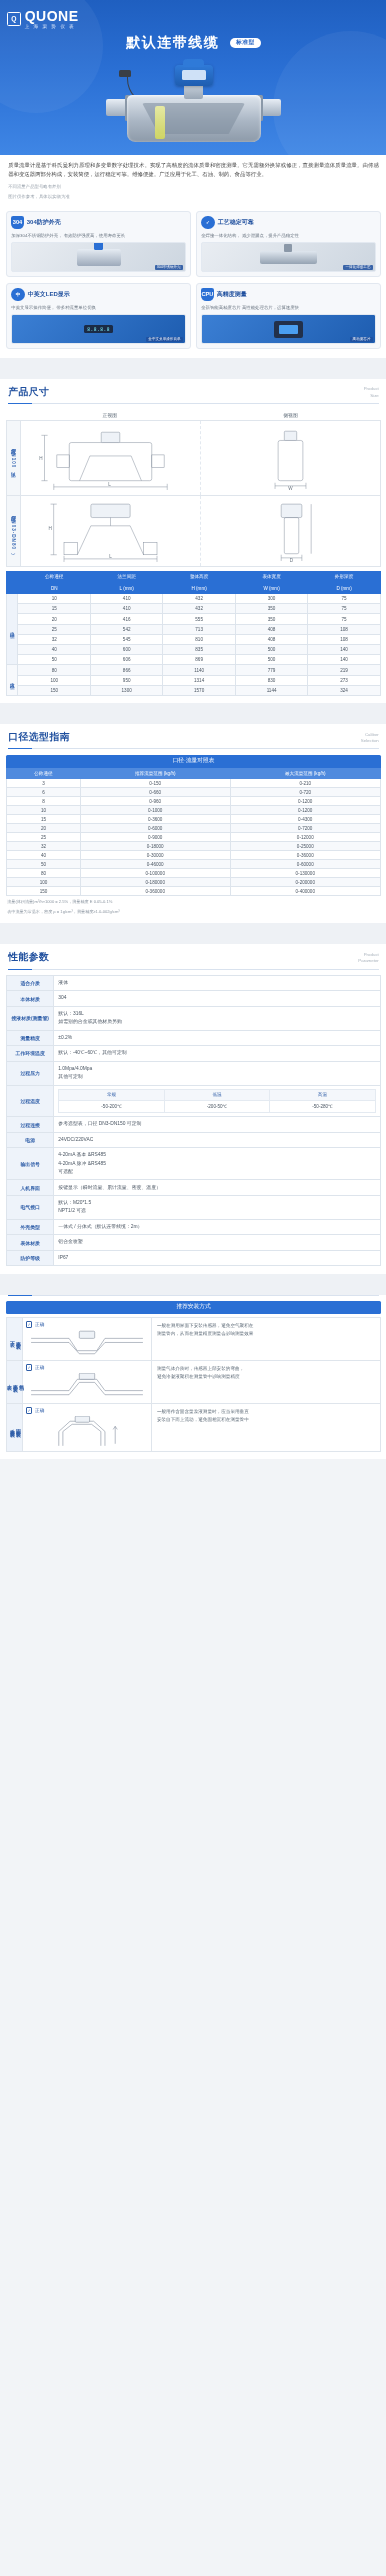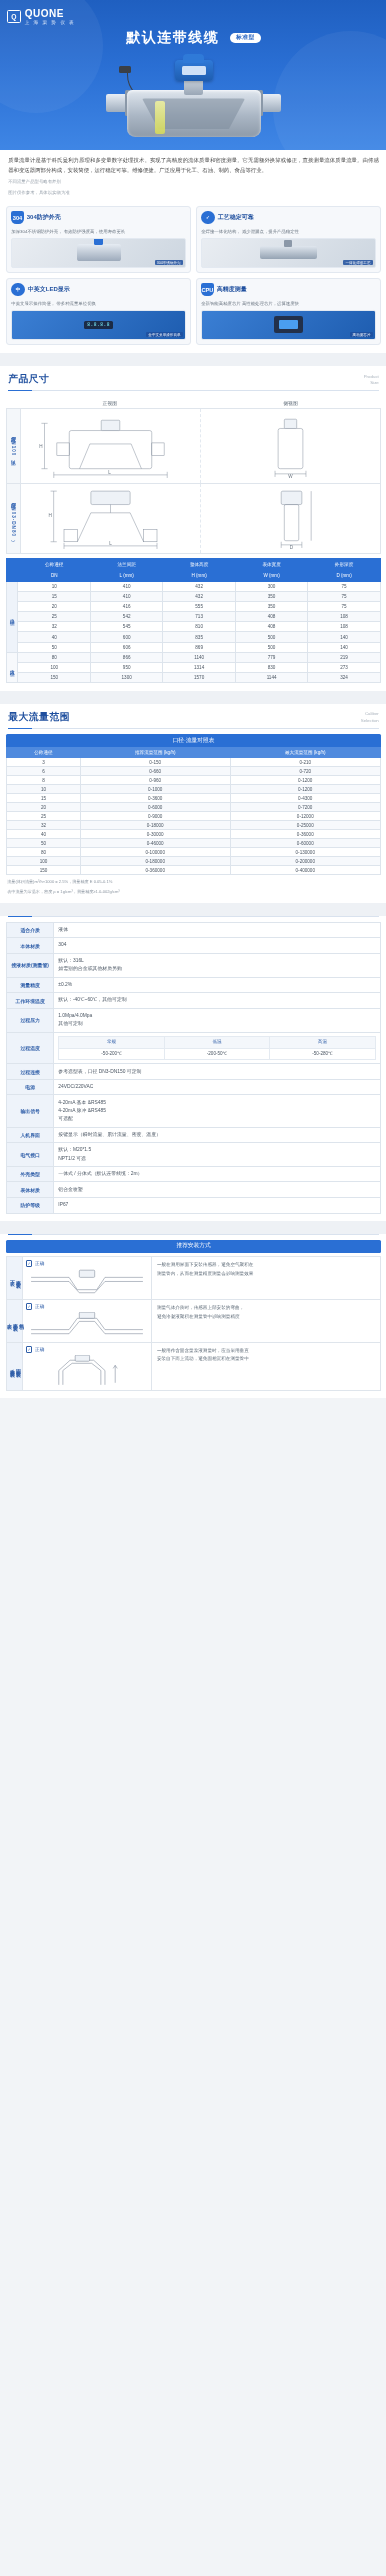--- a/index.html
+++ b/index.html
@@ -23,21 +23,21 @@
   .hero:before{
     content:"";position:absolute;left:-31px;top:-20.6px;width:134px;height:134px;
     border-radius:50%;background:rgba(255,255,255,0.05);
   }
   .hero:after{
     content:"";position:absolute;right:-41px;top:31px;width:155px;height:155px;
     border-radius:50%;background:rgba(255,255,255,0.05);
   }
   .brandbar{display:flex;align-items:center;gap:4.1px;padding:3.1px 7.2px 1px 7.2px;position:relative;z-index:2;}
   .logo-mark{
-    font-size:10px;font-weight:bold;color:#fff;letter-spacing:0.5px;
+    font-size:14px;font-weight:bold;color:#fff;letter-spacing:0.5px;
     font-family:"Liberation Sans",sans-serif;
   }
   .logo-sub{font-size:4.6px;color:#e4edfb;letter-spacing:1.5px;}
   .logo-col{display:flex;flex-direction:column;line-height:1.15;}
   .logo-box{
     width:13.4px;height:13.4px;border:1px solid #fff;border-radius:1.5px;
     display:flex;align-items:center;justify-content:center;color:#fff;font-size:6.7px;font-weight:bold;
   }
   .hero-title{
     text-align:center;color:#fff;font-size:14px;font-weight:bold;letter-spacing:1.5px;
@@ -149,21 +149,21 @@
   .chip{width:29px;height:17.5px;background:#22304a;border-radius:2.1px;position:relative;}
   .chip:after{
     content:"";position:absolute;left:5.2px;top:4.1px;width:18.5px;height:9.3px;background:#4a9ef0;border-radius:1px;
   }
   .ftag{
     position:absolute;right:2.1px;bottom:1.5px;background:rgba(31,79,158,.85);color:#fff;
     font-size:3.6px;padding:0.5px 2.1px;border-radius:1px;
   }
 
   
-  .section{background:#fff;margin-top:13px;padding:0 0 7.2px 0;}
+  .section{background:#fff;margin-top:21px;padding:0 0 7.2px 0;}
   .sec-head{
     display:flex;align-items:flex-end;justify-content:space-between;
     padding:7.2px 8.2px 4.1px 8.2px;
   }
   .sec-title{font-size:9.8px;font-weight:bold;color:#1f4f9e;letter-spacing:0.5px;}
   .sec-en{font-size:4.4px;color:#aab3bd;text-align:right;line-height:1.4;}
   .sec-rule{height:1px;background:#d9e2ee;margin:0 8.2px 5.2px 8.2px;position:relative;}
   .sec-rule:after{content:"";position:absolute;left:0;top:0;width:24px;height:1px;background:#2a6fd4;}
 
   
@@ -522,21 +522,21 @@
           <td>1570</td>
           <td>1144</td>
           <td>324</td>
         </tr>
       </tbody>
     </table>
   </div>
 
   <div class="section">
     <div class="sec-head">
-      <div class="sec-title">最大流量范围</div>
+      <div class="sec-title">口径选型指南</div>
       <div class="sec-en">
         <div>Caliber</div>
         <div>Selection</div>
       </div>
     </div>
     <div class="sec-rule"></div>
 
     <div class="cal-title">口径·流量对照表</div>
     <table class="cal">
       <thead>
@@ -612,20 +612,27 @@
             <td>0-360000</td>
             <td>0-400000</td>
           </tr>
       </tbody>
     </table>
     <div class="cal-note">流量(体积流量)m³/h×1000 = 2.5%，测量精度 E 0.05-0.1%</div>
     <div class="cal-note">表中流量为常温水，密度 ρ = 1g/cm³，测量精度≥1.0-002g/cm³</div>
   </div>
 
   <div class="section">
+    <div class="sec-head">
+      <div class="sec-title">性能参数</div>
+      <div class="sec-en">
+        <div>Product</div>
+        <div>Parameter</div>
+      </div>
+    </div>
     <div class="sec-rule"></div>
 
     <table class="par">
       <tbody>
         <tr>
             <td class="k">适合介质</td>
             <td class="v">液体</td>
           </tr>
         <tr>
             <td class="k">本体材质</td>

